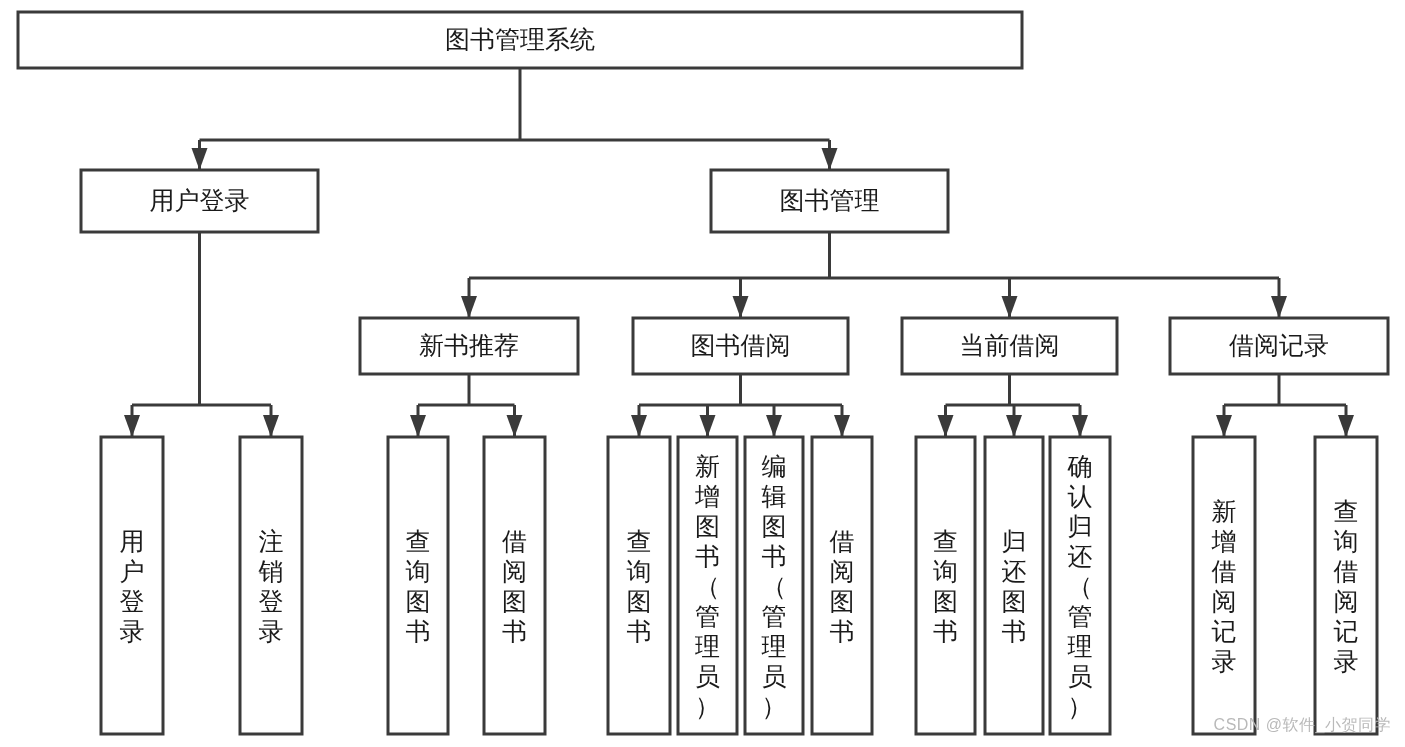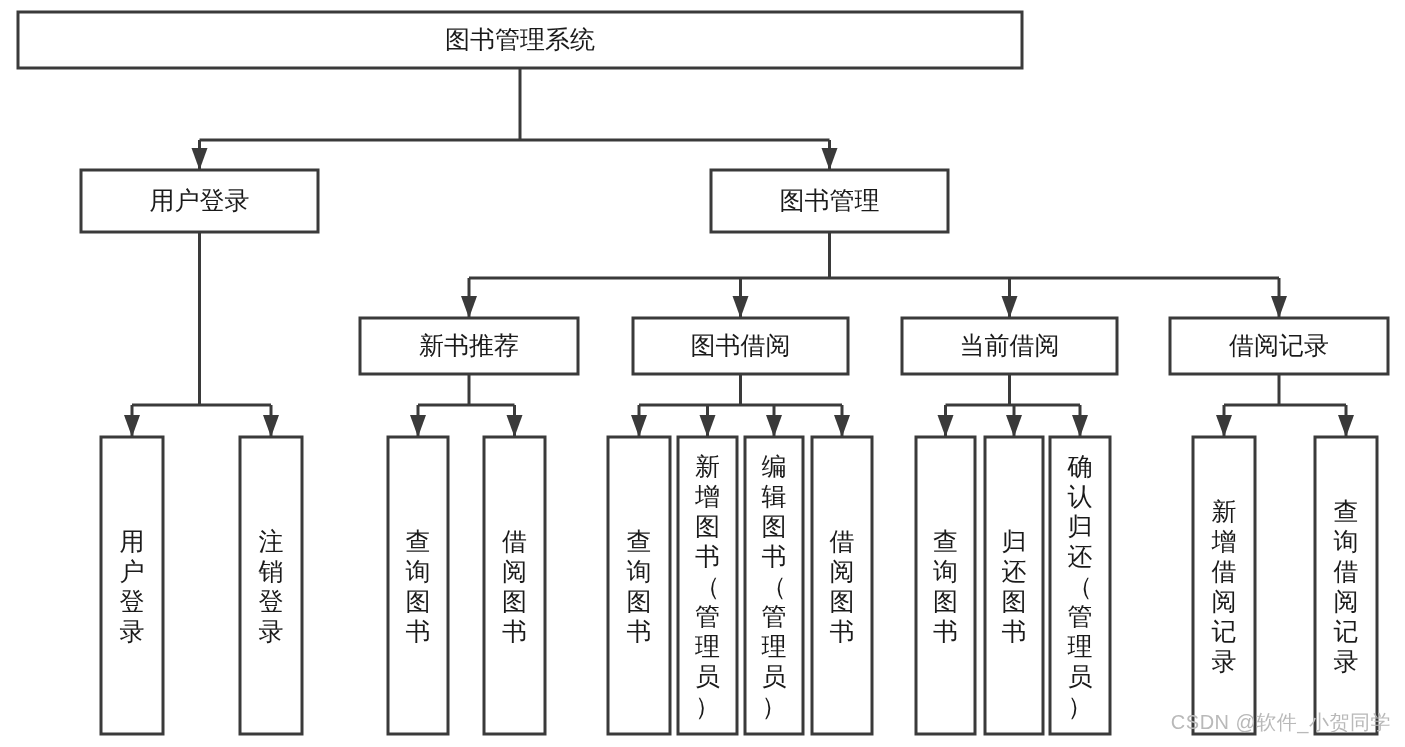--- a/index.html
+++ b/index.html
@@ -51,21 +51,21 @@
     font-family: "Liberation Sans", "DejaVu Sans", sans-serif;
     font-size: 25px;
     fill: #1a1a1a;
     text-anchor: middle;
   }
   .watermark-text {
     position: absolute;
     right: 14px;
     bottom: 6px;
     font-family: "Liberation Sans", "DejaVu Sans", sans-serif;
-    font-size: 20px;
+    font-size: 16px;
     color: #b9b9b9;
     white-space: nowrap;
     letter-spacing: 0.5px;
     user-select: none;
   }
 </style>
 </head>
 <body>
 
 <div id="diagram-root">

